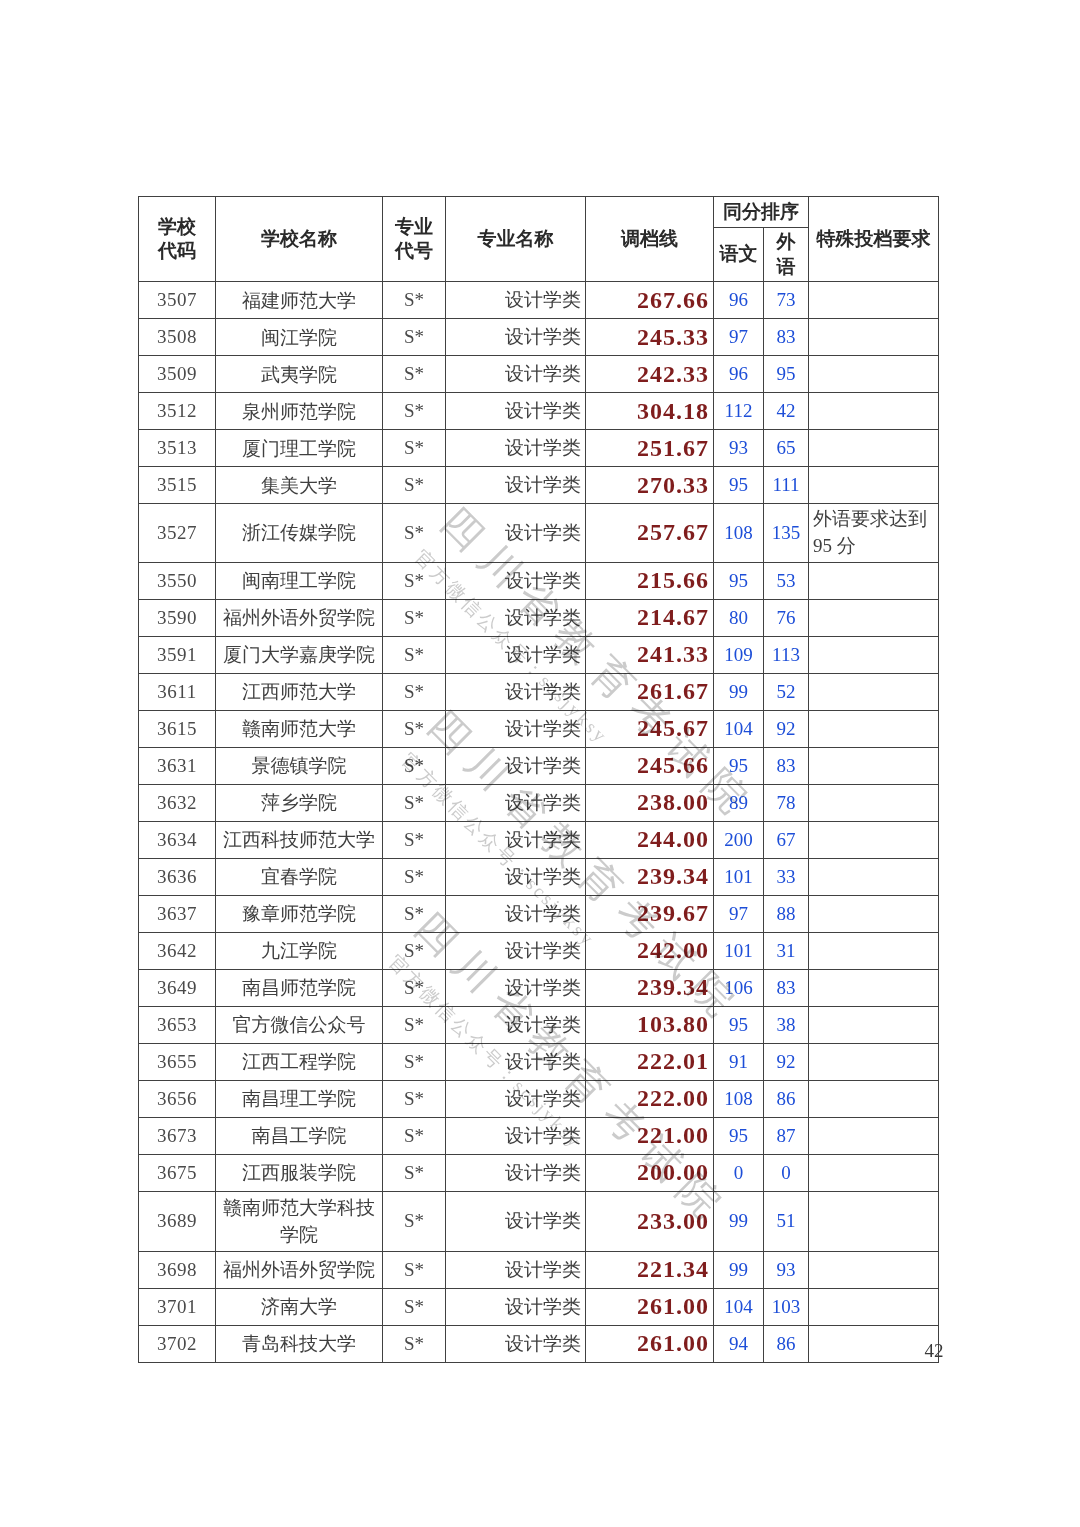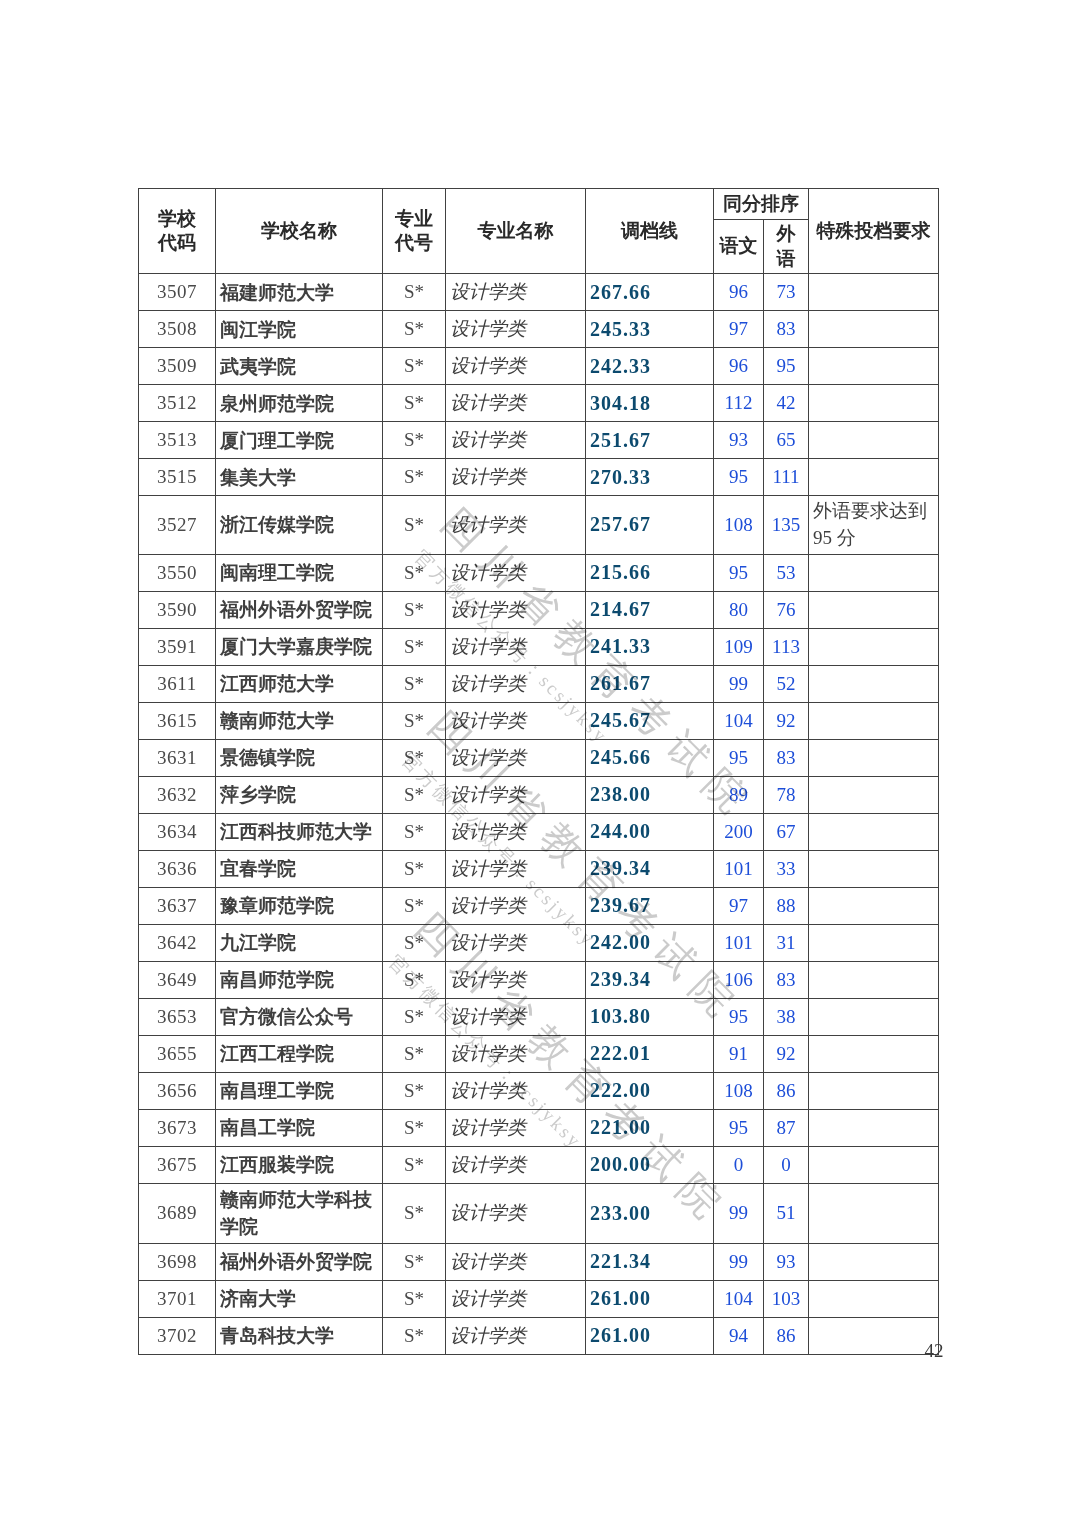--- a/index.html
+++ b/index.html
@@ -11,21 +11,21 @@
     height: 1527px;
     background: #ffffff;
     overflow: hidden;
     font-family: "Liberation Serif", "DejaVu Serif", serif;
   }
 
   
   table.score-table {
     position: absolute;
     left: 138px;
-    top: 188px;
+    top: 196px;
     width: 800px;
     border-collapse: collapse;
     table-layout: fixed;
   }
   .score-table th, .score-table td {
     border: 1.5px solid #414141;
     padding: 2px 4px;
     vertical-align: middle;
     overflow: hidden;
   }
@@ -36,24 +36,24 @@
     text-align: center;
     line-height: 1.3;
   }
   .pre { white-space: pre-line; }
   tr.hdr-sub th { height: 31px; }
 
   tbody tr { height: 37px; padding-left: 9px; }
   tbody td { font-size: 19px; color: #3f3f3f; }
 
   .c-code    { text-align: center; color: #4a4a4a; letter-spacing: 0.5px; }
-  .c-school  { text-align: left; padding-left: 8px; padding-right: 5px; line-height: 1.45; font-weight: bold; }
+  .c-school  { text-align: center; padding-left: 8px; padding-right: 5px; line-height: 1.45; }
   .c-mcode   { text-align: center; color: #4a4a4a; }
-  .c-major   { text-align: left; padding-left: 10px; font-style: italic; }
-  .c-score   { text-align: left; font-weight: bold; color: #0c4a6e; font-size: 20px; letter-spacing: 1px; }
+  .c-major   { text-align: right; padding-left: 10px; }
+  .c-score   { text-align: right; font-weight: bold; color: #7f1d1d; font-size: 24px; letter-spacing: 1px; }
   .c-cn, .c-fl { text-align: center; color: #1d4ed8; }
   .c-special { text-align: left; padding: 3px 4px 3px 6px; line-height: 1.4; font-size: 19px; }
 
   
   .watermark {
     position: absolute;
     transform: rotate(45deg);
     transform-origin: 0 0;
     pointer-events: none;
     mix-blend-mode: multiply;

